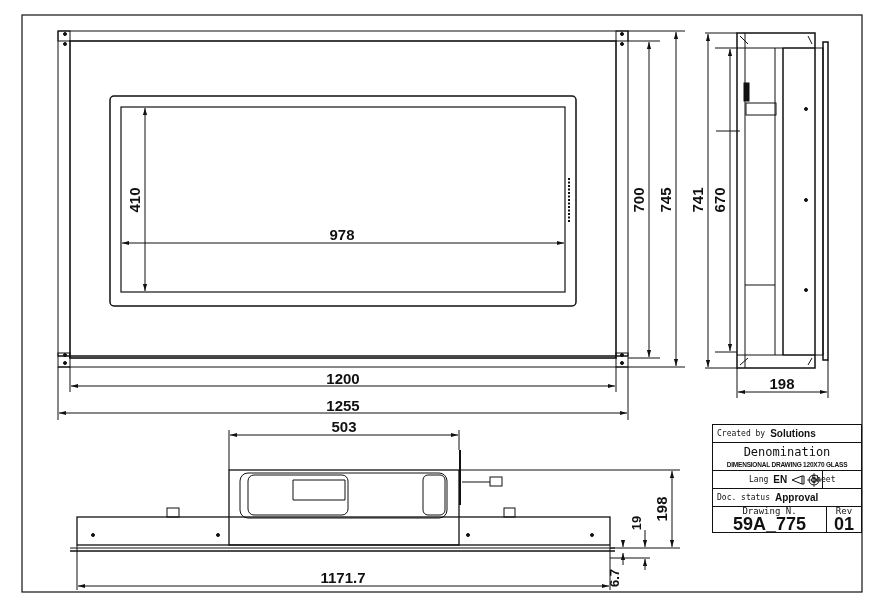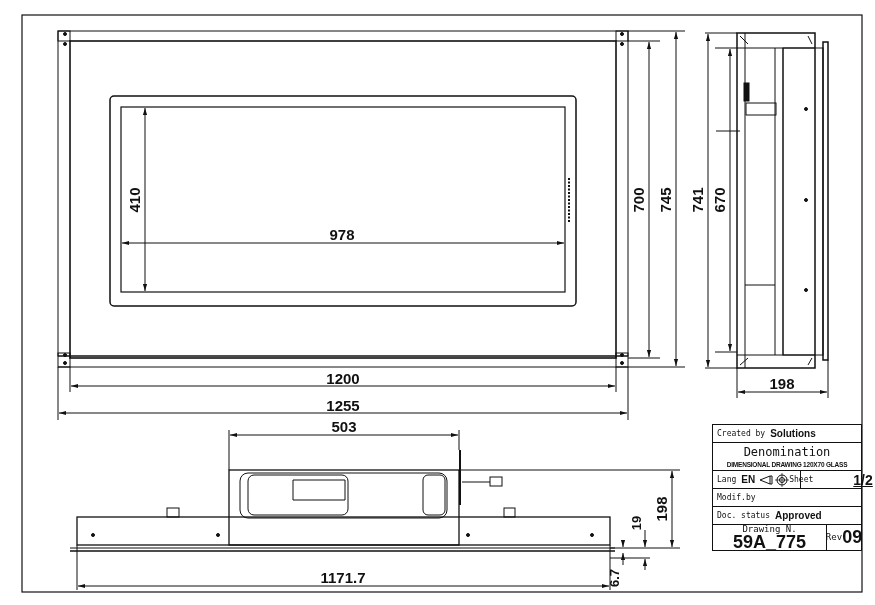--- a/index.html
+++ b/index.html
@@ -6,26 +6,26 @@
   body{width:875px;height:605px;position:relative;overflow:hidden;font-family:"Liberation Sans",sans-serif;}
   svg{position:absolute;left:0;top:0;}
   .dim{font-family:"Liberation Sans",sans-serif;font-weight:bold;font-size:15px;fill:#111;}
   .tb{position:absolute;left:712px;top:424px;width:148px;border:1px solid #111;border-top:none;font-family:"DejaVu Sans Mono",monospace;color:#111;background:#fff;text-align:right;}
   .tb .row{border-top:1px solid #111;height:18px;display:flex;align-items:center;padding:0 4px;font-size:8px;box-sizing:border-box;white-space:nowrap;}
   .tb .row b{font-family:"Liberation Sans",sans-serif;font-size:10px;margin-left:5px;}
   .tb .denom{height:28px;flex-direction:column;justify-content:center;padding:0;}
   .tb .denom .t1{font-size:12px;}
   .tb .denom .t2{font-family:"Liberation Sans",sans-serif;font-weight:bold;font-size:6.5px;letter-spacing:-0.2px;margin-top:2px;}
   .tb .split{padding:0;}
-  .tb .split .l{flex:1;display:flex;align-items:center;padding-left:4px;height:100%;border-right:1px solid #111;}
+  .tb .split .l{flex:1;display:flex;align-items:center;padding-left:4px;height:100%;border-right:1px solid #111;margin-left:32px;}
   .tb .split .r{width:60px;display:flex;align-items:center;justify-content:center;height:100%;gap:36px;}
   .tb .split .r b{font-size:14px;margin-left:4px;text-decoration:underline;}
   .tb .bot{height:26px;padding:0;}
   .tb .bot .l{flex:1;border-right:1px solid #111;height:100%;display:flex;flex-direction:column;align-items:center;justify-content:center;}
-  .tb .bot .r{width:34px;height:100%;display:flex;align-items:center;justify-content:center;}
+  .tb .bot .r{width:34px;height:100%;display:flex;flex-direction:column;align-items:center;justify-content:center;}
   .tb .bot .lab{font-size:9px;line-height:9px;}
   .tb .bot .big{font-family:Liberation Sans, sans-serif;font-weight:bold;font-size:18px;line-height:17px;}
 </style>
 </head>
 <body>
 
 <svg width="875" height="605" viewBox="0 0 875 605">
   <defs>
     <marker id="ar" viewBox="0 0 10 10" refX="10" refY="5" markerWidth="7" markerHeight="7" orient="auto-start-reverse">
       <path d="M0,2 L10,5 L0,8 z" fill="#111"></path>
@@ -180,29 +180,26 @@
         <line x1="17" y1="7" x2="31" y2="7" stroke="#111" stroke-width="0.7"></line>
         <line x1="24" y1="0" x2="24" y2="14" stroke="#111" stroke-width="0.7"></line>
       </svg>
     </div>
     <div class="r">
       <span>Sheet</span>
       <b>1/2</b>
     </div>
   </div>
   <div class="row">
-    <span>Modif.by</span>
-  </div>
-  <div class="row">
     <span>Doc. status</span>
-    <b>Approved</b>
+    <b>Approval</b>
   </div>
   <div class="row bot">
     <div class="l">
       <span class="lab">Drawing N.</span>
       <span class="big">59A_775</span>
     </div>
     <div class="r">
       <span class="lab">Rev</span>
-      <span class="big">09</span>
+      <span class="big">01</span>
     </div>
   </div>
 </div>
 
 </body></html>

